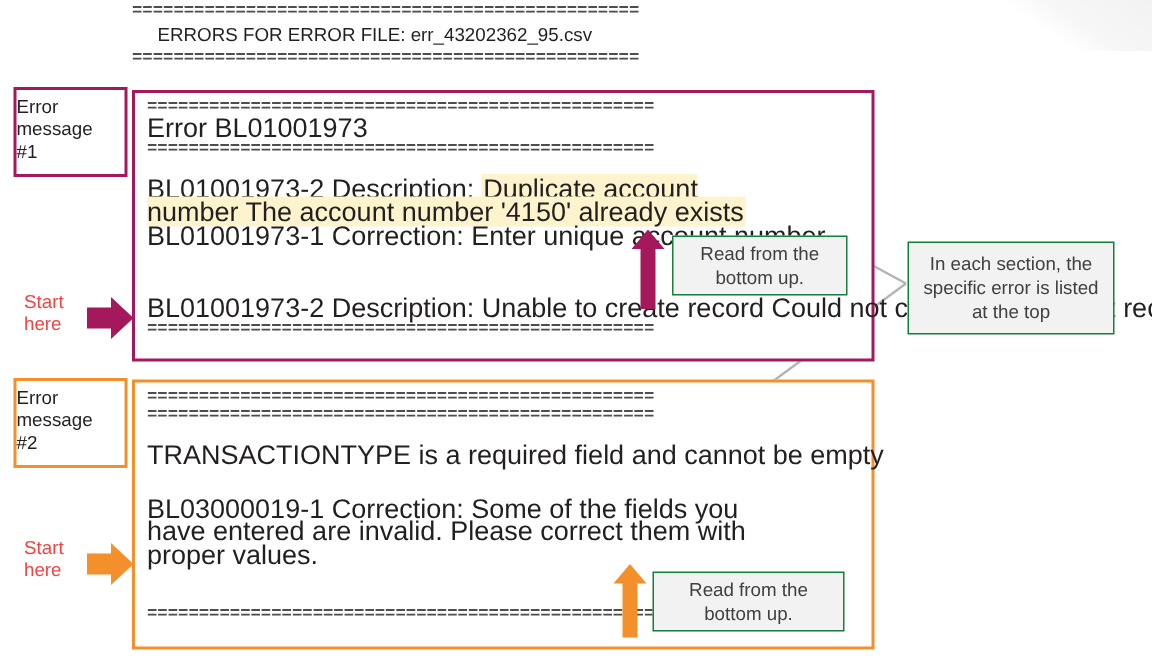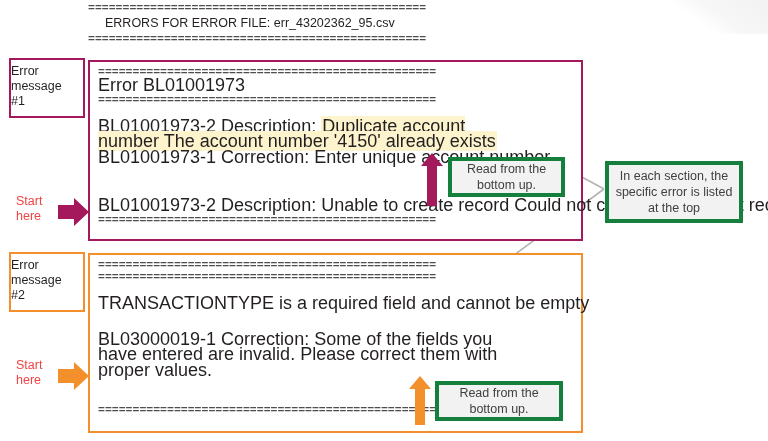--- a/index.html
+++ b/index.html
@@ -108,21 +108,21 @@
   .arrow-right{position:absolute;}
 
   
   .arrow-up{position:absolute;}
 
   
   .callout{
     position:absolute;
     box-sizing:border-box;
     background:#f2f2f2;
-    border:4px solid #15803d;
+    border:1px solid #15803d;
     color:#404040;
     font-size:12.5px;
     line-height:16px;
     text-align:center;
     display:flex;
     align-items:center;
     justify-content:center;
     padding:2px 6px;
   }
   #callout-read-1{left:448px;top:157px;width:117px;height:40px;}

